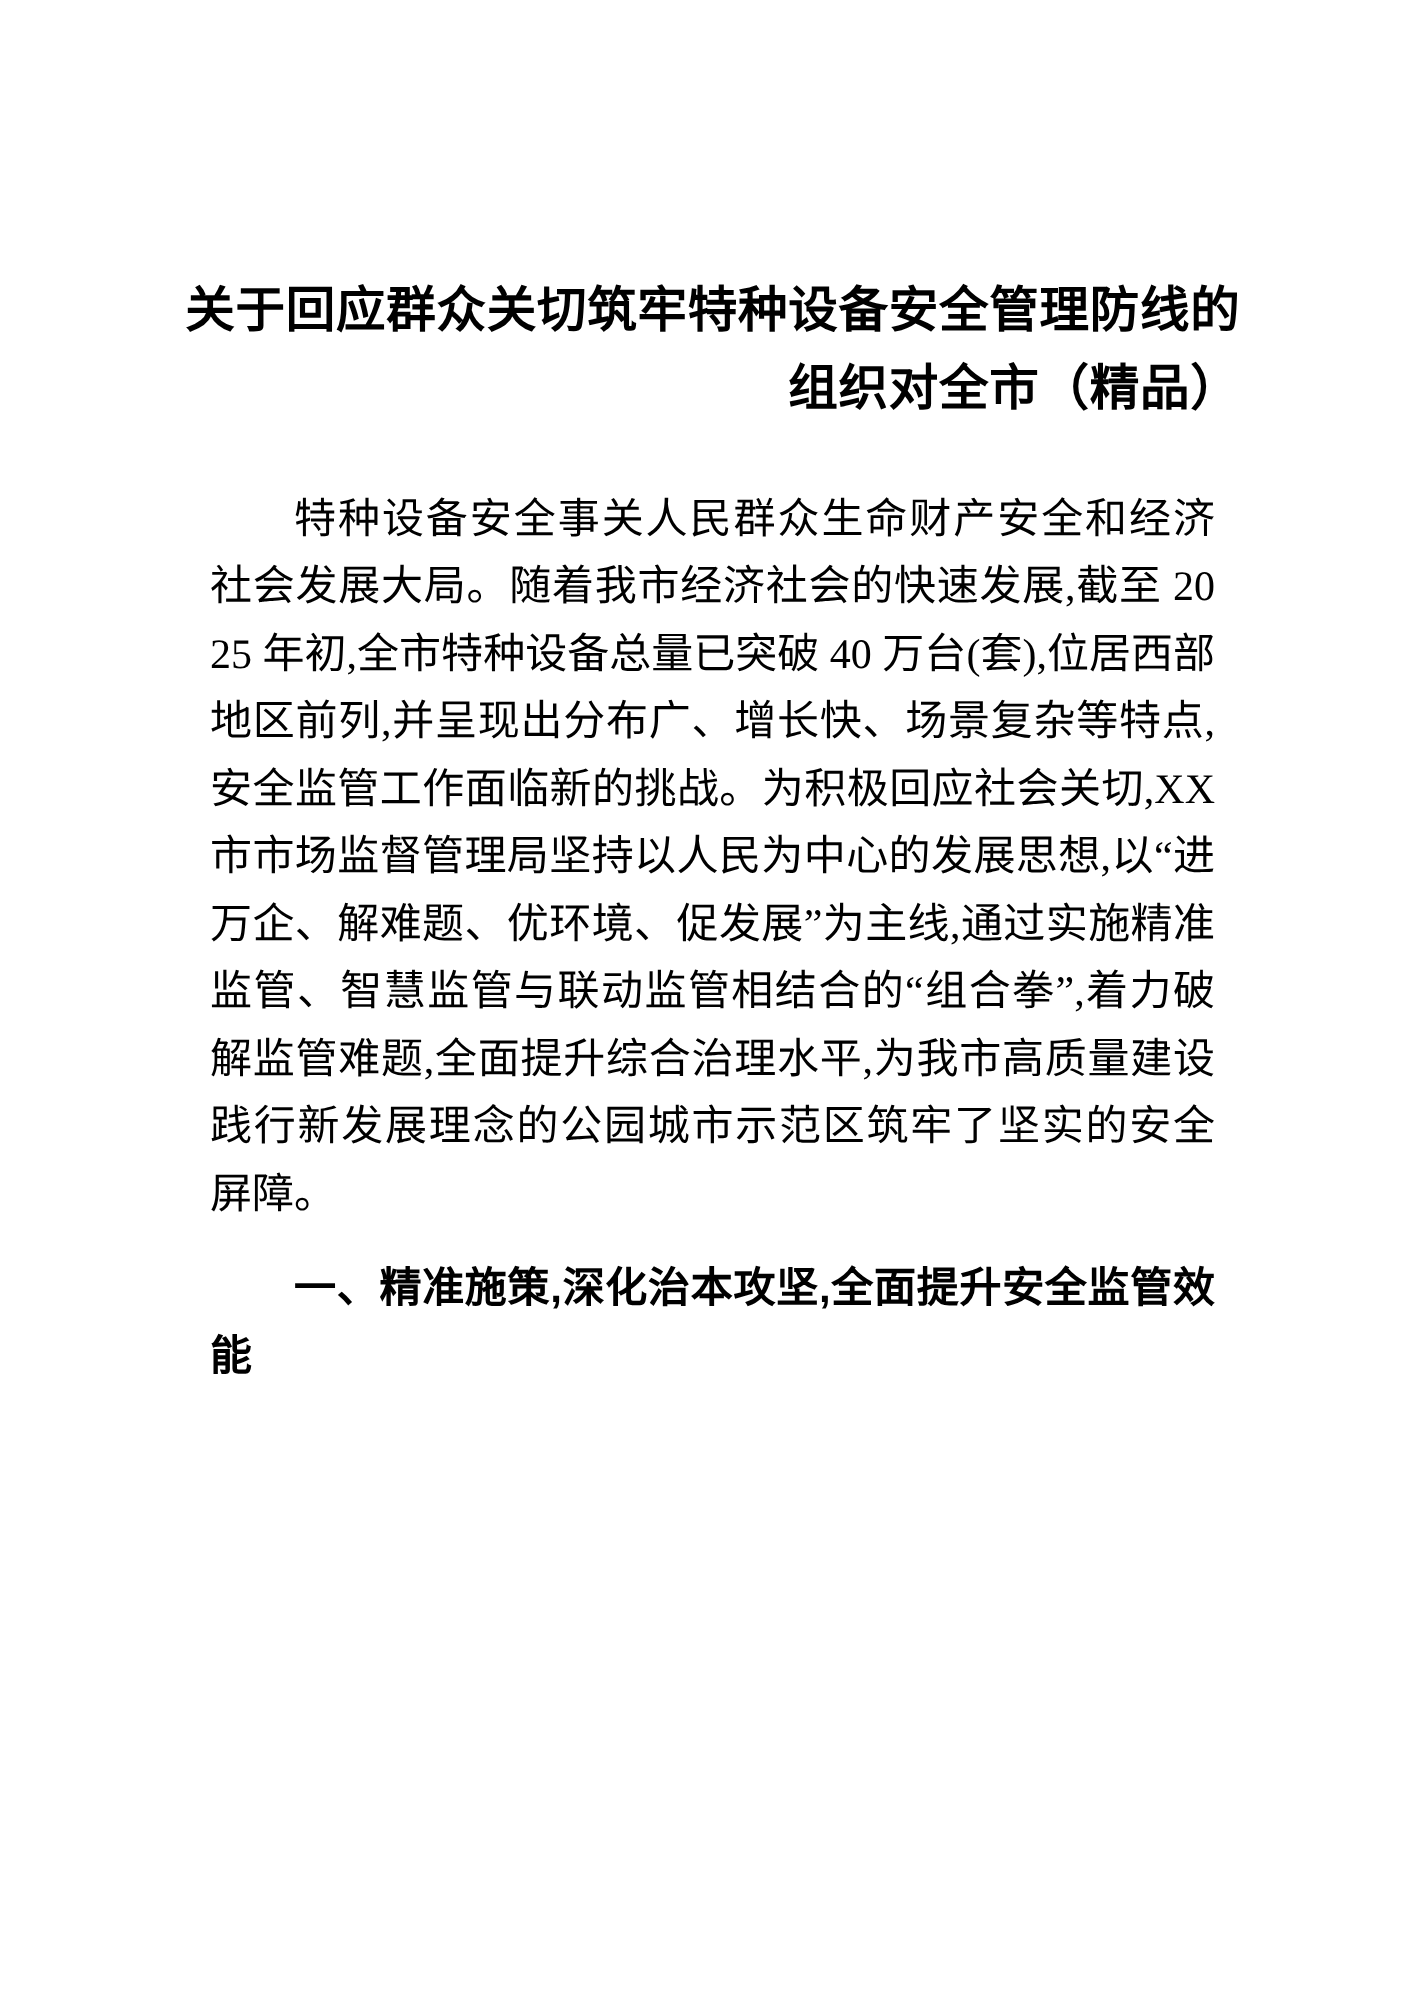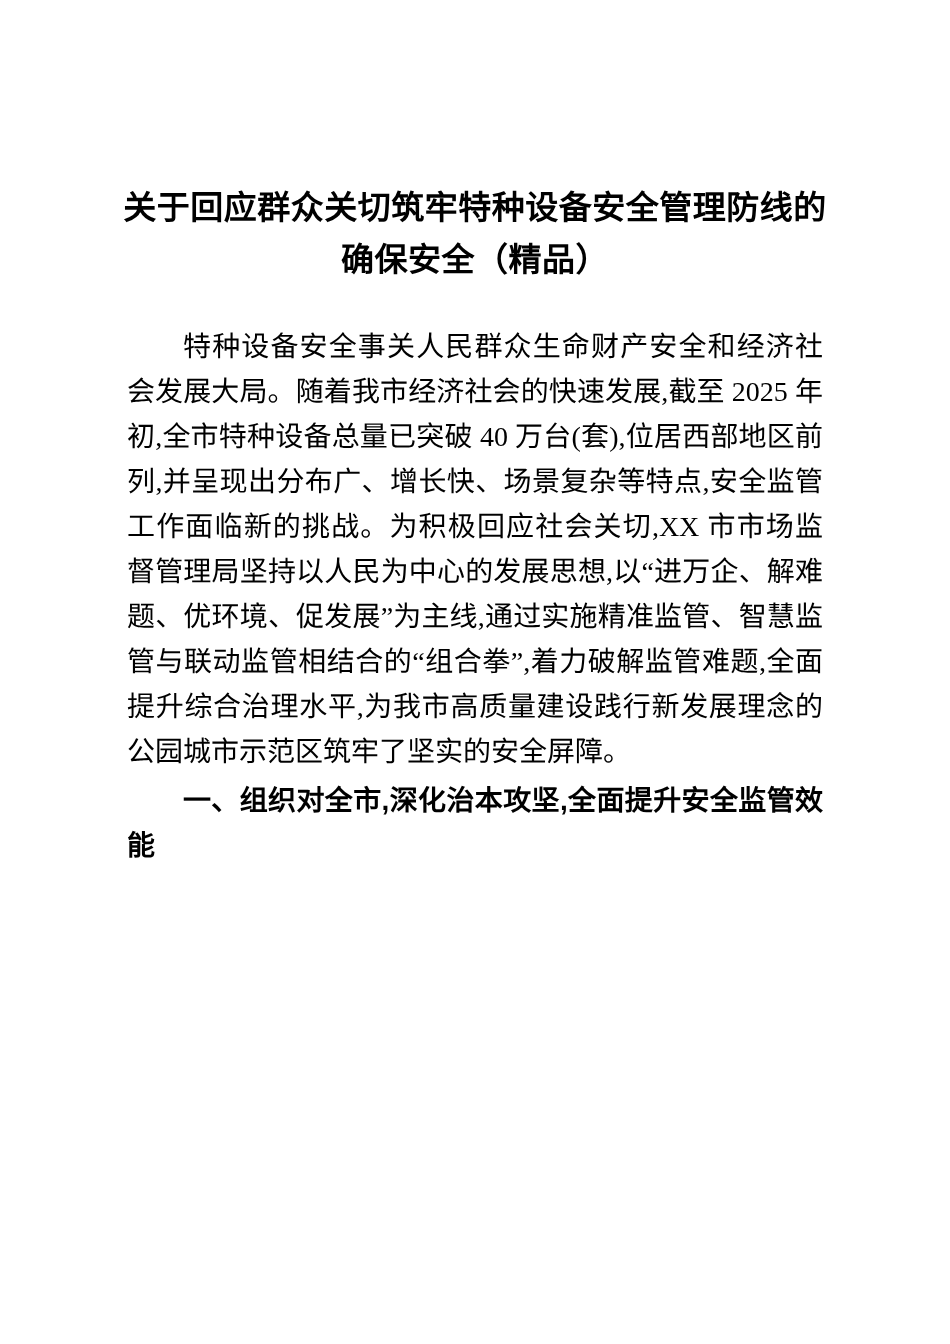--- a/index.html
+++ b/index.html
@@ -26,26 +26,27 @@
     text-align: center;
     font-family: "Liberation Serif", "DejaVu Serif", serif;
     font-weight: bold;
     font-size: 33px;
     line-height: 52px;
     color: #000000;
     letter-spacing: 0.5px;
   }
   .doc-title .title-line {
     display: block;
+    text-align: right;
   }
   .doc-body {
     width: 704px;
   }
   .para {
-    margin: 4px;
+    margin: 17px;
     padding: 0;
     font-family: "Liberation Serif", "DejaVu Serif", serif;
     font-weight: normal;
     font-size: 28px;
     line-height: 45px;
     text-align: justify;
     text-indent: 2em;
     color: #000000;
     word-break: break-all;
   }
@@ -53,19 +54,19 @@
     font-family: "Liberation Sans", "DejaVu Sans", sans-serif;
     font-weight: bold;
   }
 </style>
 </head>
 <body>
 
 <div class="page">
   <h1 class="doc-title">
     <span class="title-line">关于回应群众关切筑牢特种设备安全管理防线的</span>
-    <span class="title-line">确保安全（精品）</span>
+    <span class="title-line">组织对全市（精品）</span>
   </h1>
   <div class="doc-body">
       <p class="para body">特种设备安全事关人民群众生命财产安全和经济社会发展大局。随着我市经济社会的快速发展,截至 2025 年初,全市特种设备总量已突破 40 万台(套),位居西部地区前列,并呈现出分布广、增长快、场景复杂等特点,安全监管工作面临新的挑战。为积极回应社会关切,XX 市市场监督管理局坚持以人民为中心的发展思想,以“进万企、解难题、优环境、促发展”为主线,通过实施精准监管、智慧监管与联动监管相结合的“组合拳”,着力破解监管难题,全面提升综合治理水平,为我市高质量建设践行新发展理念的公园城市示范区筑牢了坚实的安全屏障。</p>
-      <p class="para heading">一、组织对全市,深化治本攻坚,全面提升安全监管效能</p>
+      <p class="para heading">一、精准施策,深化治本攻坚,全面提升安全监管效能</p>
     </div>
 </div>
 
 </body></html>

